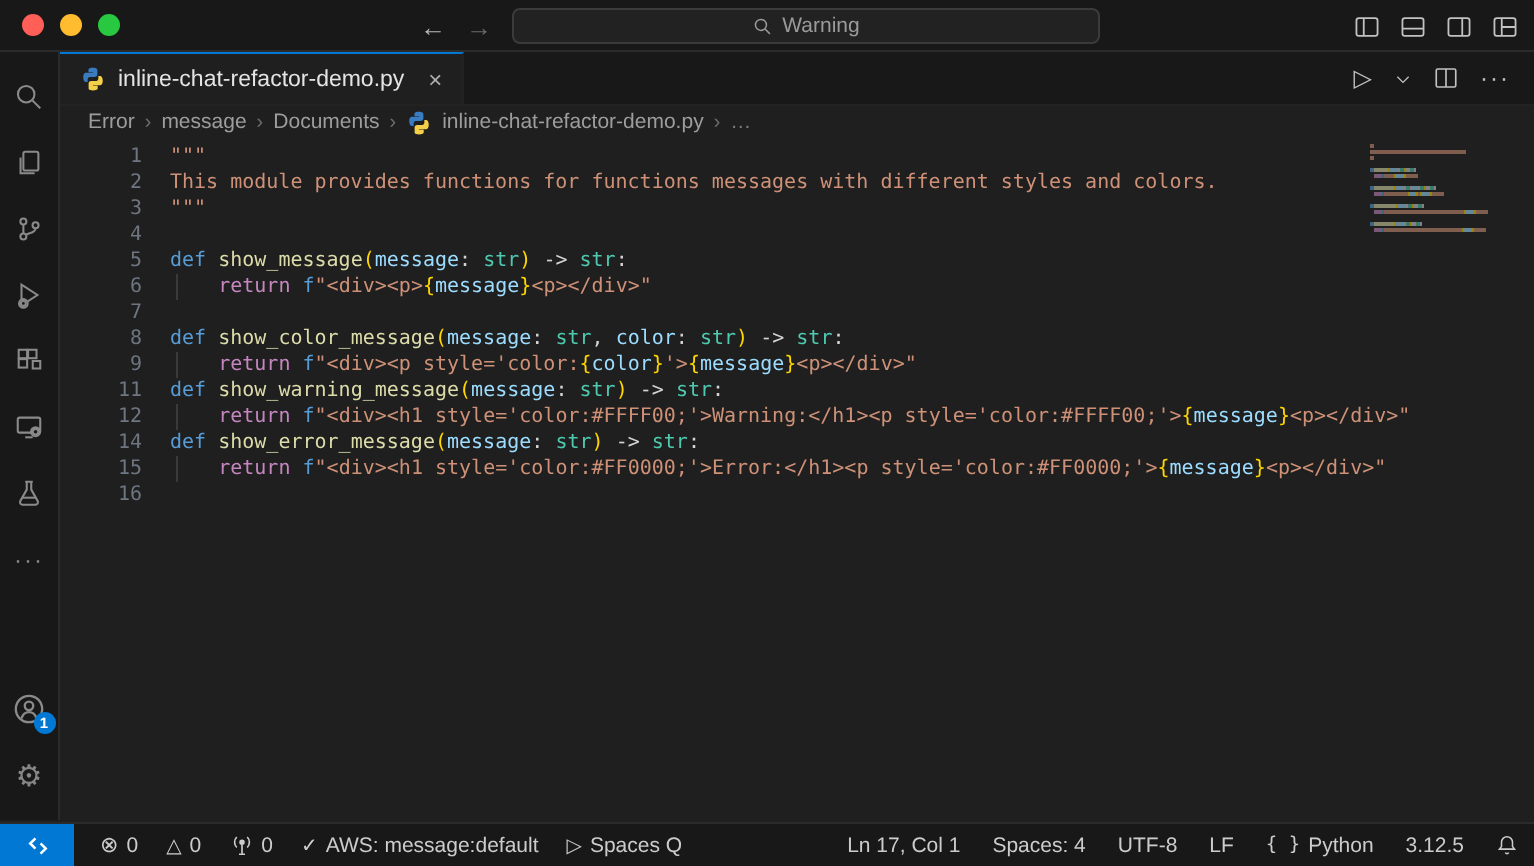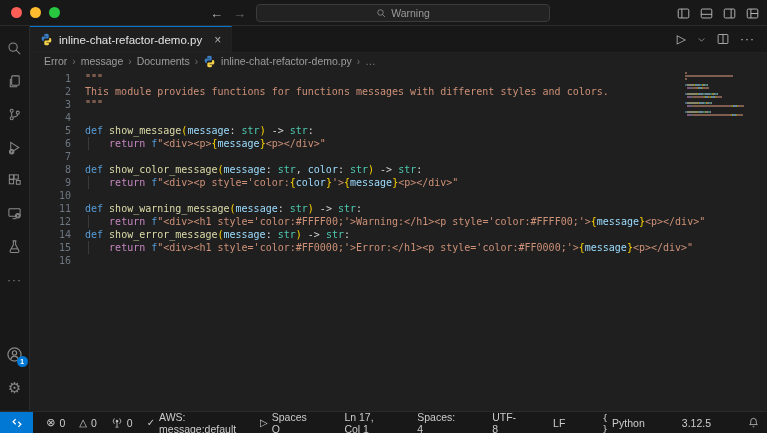--- a/index.html
+++ b/index.html
@@ -54,21 +54,21 @@
   
   .minimap { position:absolute; top:3px; right:10px; width:72px; }
   .mm-row { height:2px; margin-bottom:1px; display:flex; }
   .mm-seg { height:2px; opacity:.55; }
 
   
   .statusbar { position:absolute; left:0; right:0; bottom:0; height:22px; background:#181818; border-top:1px solid #2b2b2b; display:flex; justify-content:space-between; align-items:stretch; color:#cccccc; font-size:10.5px; }
   .sb-left, .sb-right { display:flex; align-items:stretch; }
   .sb-item { display:flex; align-items:center; gap:4px; padding:0 7px; }
   .sb-item.remote { background:#0078d4; color:#fff; width:37px; justify-content:center; margin-right:6px; }
-  .sb-right .sb-item { padding:0 8px;margin-left:21px; }
+  .sb-right .sb-item { padding:0 8px; }
   .icon { display:inline-flex; align-items:center; justify-content:center; }
   svg { display:block; }
 </style>
 </head>
 <body>
 
 <div class="window">
 
   <div class="titlebar">
     <div class="traffic">
@@ -263,21 +263,20 @@
         <div class="code" id="code">
             <div class="row"><span class="num">1</span><span class="line-content"><span class="tok str">"""</span></span></div>
             <div class="row"><span class="num">2</span><span class="line-content"><span class="tok str">This module provides functions for functions messages with different styles and colors.</span></span></div>
             <div class="row"><span class="num">3</span><span class="line-content"><span class="tok str">"""</span></span></div>
             <div class="row"><span class="num">4</span><span class="line-content"></span></div>
             <div class="row"><span class="num">5</span><span class="line-content"><span class="tok kw">def </span><span class="tok fn">show_message</span><span class="tok br">(</span><span class="tok pm">message</span><span class="tok op">: </span><span class="tok ty">str</span><span class="tok br">)</span><span class="tok op"> -&gt; </span><span class="tok ty">str</span><span class="tok op">:</span></span></div>
             <div class="row"><span class="num">6</span><span class="line-content"><span class="guide"></span><span class="tok ws">    </span><span class="tok ctl">return </span><span class="tok kw">f</span><span class="tok str">"&lt;div&gt;&lt;p&gt;</span><span class="tok br">{</span><span class="tok pm">message</span><span class="tok br">}</span><span class="tok str">&lt;p&gt;&lt;/div&gt;"</span></span></div>
             <div class="row"><span class="num">7</span><span class="line-content"></span></div>
             <div class="row"><span class="num">8</span><span class="line-content"><span class="tok kw">def </span><span class="tok fn">show_color_message</span><span class="tok br">(</span><span class="tok pm">message</span><span class="tok op">: </span><span class="tok ty">str</span><span class="tok op">, </span><span class="tok pm">color</span><span class="tok op">: </span><span class="tok ty">str</span><span class="tok br">)</span><span class="tok op"> -&gt; </span><span class="tok ty">str</span><span class="tok op">:</span></span></div>
             <div class="row"><span class="num">9</span><span class="line-content"><span class="guide"></span><span class="tok ws">    </span><span class="tok ctl">return </span><span class="tok kw">f</span><span class="tok str">"&lt;div&gt;&lt;p style='color:</span><span class="tok br">{</span><span class="tok pm">color</span><span class="tok br">}</span><span class="tok str">'&gt;</span><span class="tok br">{</span><span class="tok pm">message</span><span class="tok br">}</span><span class="tok str">&lt;p&gt;&lt;/div&gt;"</span></span></div>
-            <div class="row"><span class="num">10</span><span class="line-content"></span></div>
             <div class="row"><span class="num">11</span><span class="line-content"><span class="tok kw">def </span><span class="tok fn">show_warning_message</span><span class="tok br">(</span><span class="tok pm">message</span><span class="tok op">: </span><span class="tok ty">str</span><span class="tok br">)</span><span class="tok op"> -&gt; </span><span class="tok ty">str</span><span class="tok op">:</span></span></div>
             <div class="row"><span class="num">12</span><span class="line-content"><span class="guide"></span><span class="tok ws">    </span><span class="tok ctl">return </span><span class="tok kw">f</span><span class="tok str">"&lt;div&gt;&lt;h1 style='color:#FFFF00;'&gt;Warning:&lt;/h1&gt;&lt;p style='color:#FFFF00;'&gt;</span><span class="tok br">{</span><span class="tok pm">message</span><span class="tok br">}</span><span class="tok str">&lt;p&gt;&lt;/div&gt;"</span></span></div>
             <div class="row"><span class="num">14</span><span class="line-content"><span class="tok kw">def </span><span class="tok fn">show_error_message</span><span class="tok br">(</span><span class="tok pm">message</span><span class="tok op">: </span><span class="tok ty">str</span><span class="tok br">)</span><span class="tok op"> -&gt; </span><span class="tok ty">str</span><span class="tok op">:</span></span></div>
             <div class="row"><span class="num">15</span><span class="line-content"><span class="guide"></span><span class="tok ws">    </span><span class="tok ctl">return </span><span class="tok kw">f</span><span class="tok str">"&lt;div&gt;&lt;h1 style='color:#FF0000;'&gt;Error:&lt;/h1&gt;&lt;p style='color:#FF0000;'&gt;</span><span class="tok br">{</span><span class="tok pm">message</span><span class="tok br">}</span><span class="tok str">&lt;p&gt;&lt;/div&gt;"</span></span></div>
             <div class="row"><span class="num">16</span><span class="line-content"></span></div>
           </div>
         <div class="minimap" id="minimap">
             <div class="mm-row">
               <span class="mm-seg" style="width: 2px; background: rgb(206, 145, 120);"></span>
             </div>

